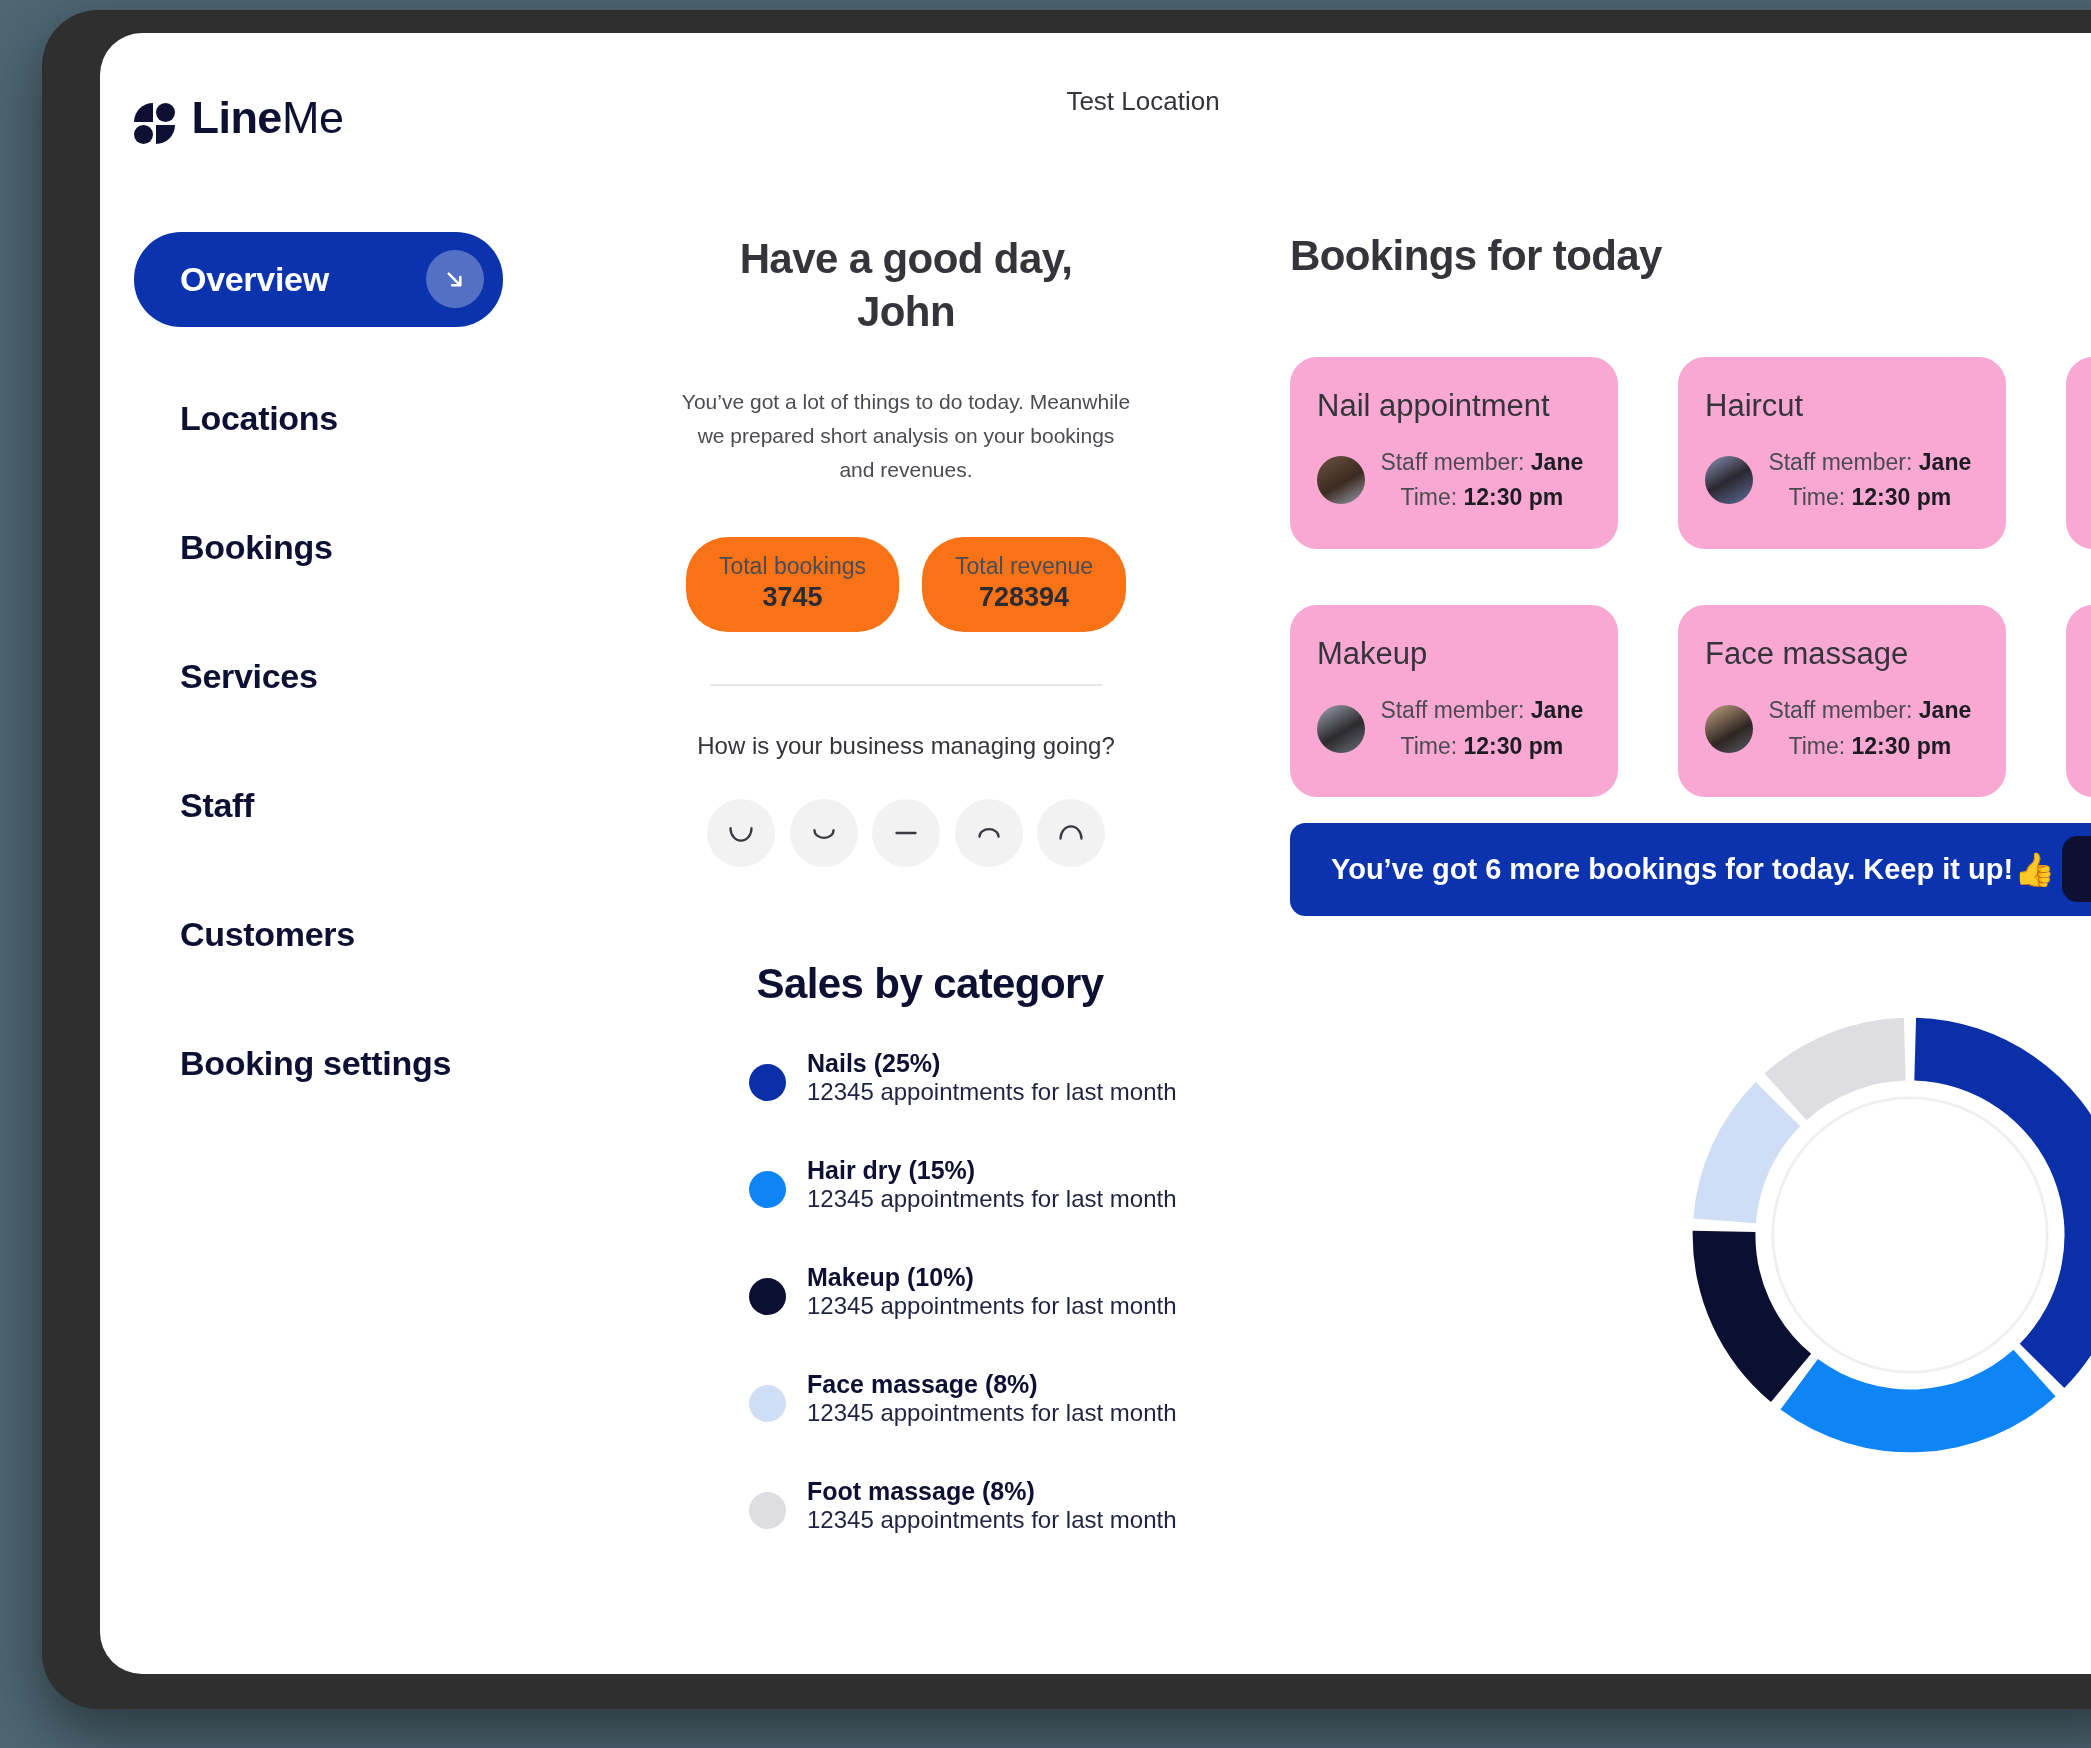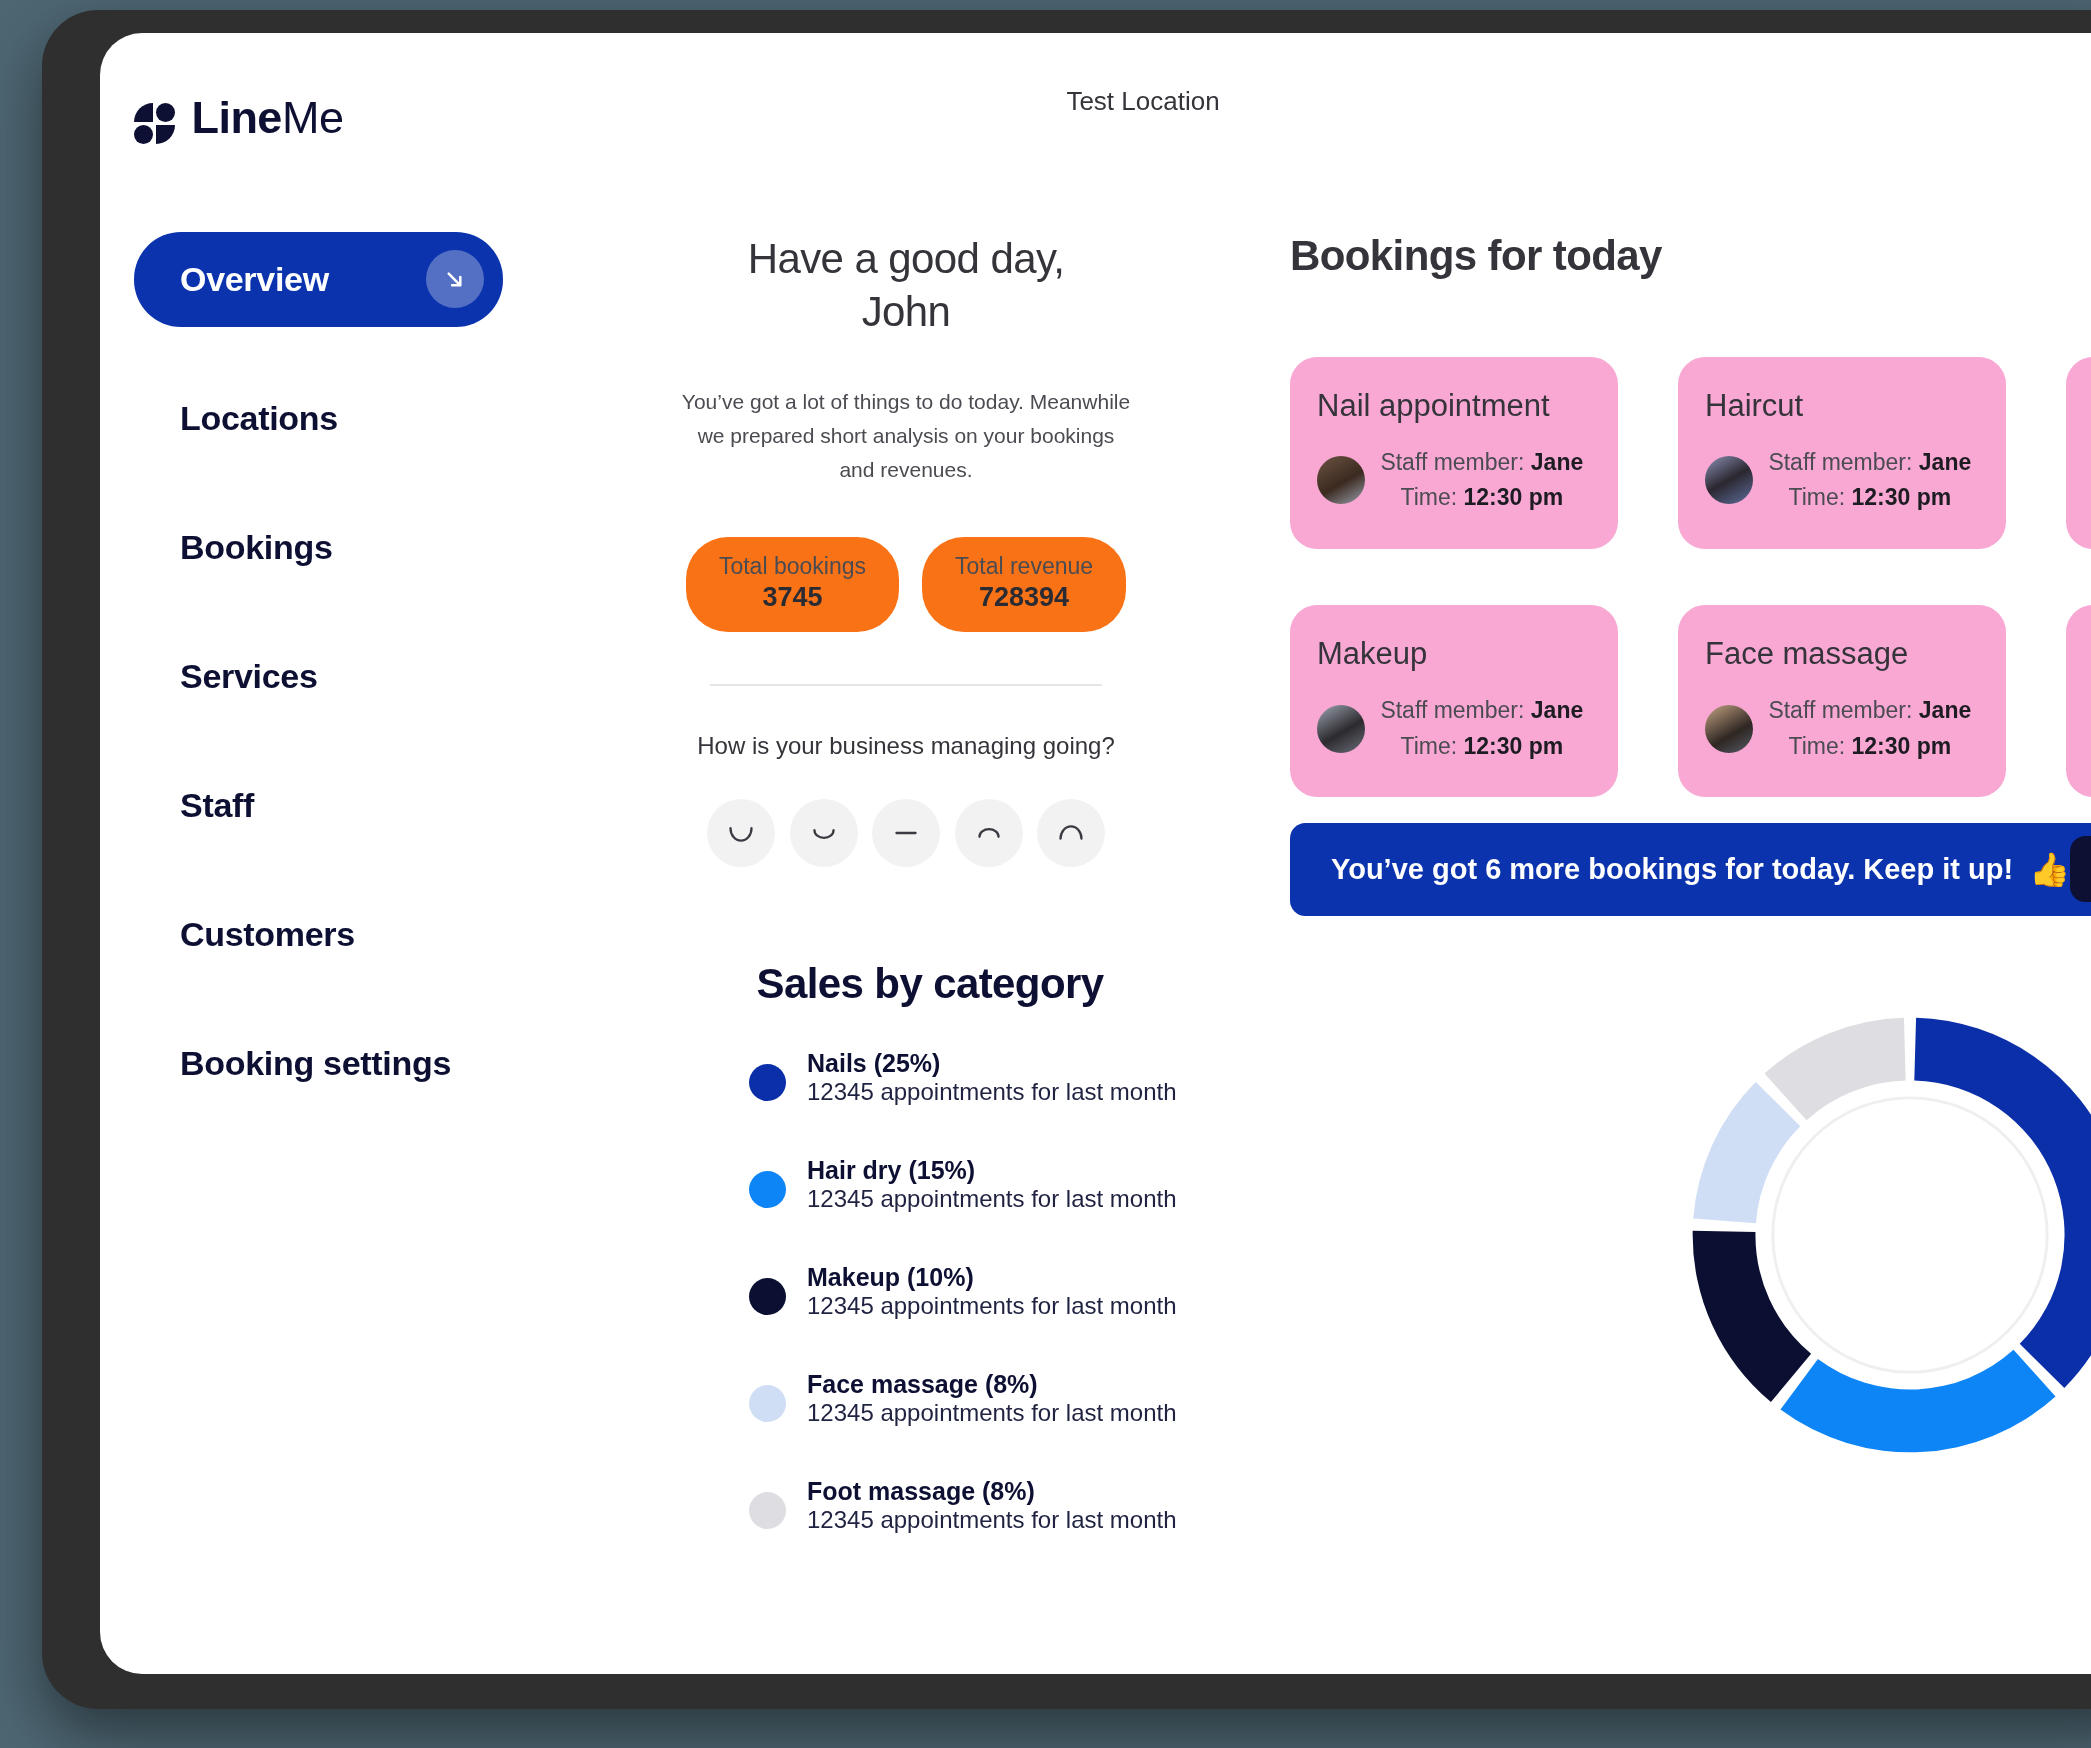--- a/index.html
+++ b/index.html
@@ -139,21 +139,21 @@
   #center-col {
     position: absolute;
     left: 579px;
     top: 199px;
     width: 454px;
   }
 
   #greeting-title {
     text-align: center;
     font-size: 42px;
-    font-weight: 400;
+    font-weight: 700;
     line-height: 1.28;
     color: #34343a;
     letter-spacing: -0.6px;
   }
 
   #greeting-sub {
     margin-top: 46px;
     text-align: center;
     font-size: 21px;
     line-height: 1.62;
@@ -316,21 +316,21 @@
     justify-content: space-between;
     padding: 0 33px 0 41px;
   }
   #banner-text {
     color: #ffffff;
     font-size: 29px;
     font-weight: 700;
     white-space: nowrap;
     display: flex;
     align-items: center;
-    gap: 16px;
+    gap: 1px;
   }
   #banner-button {
     background: #0d1033;
     color: #ffffff;
     border: none;
     border-radius: 15.4px;
     height: 66px;
     padding: 0 33px;
     font-size: 27px;
     font-family: inherit;

